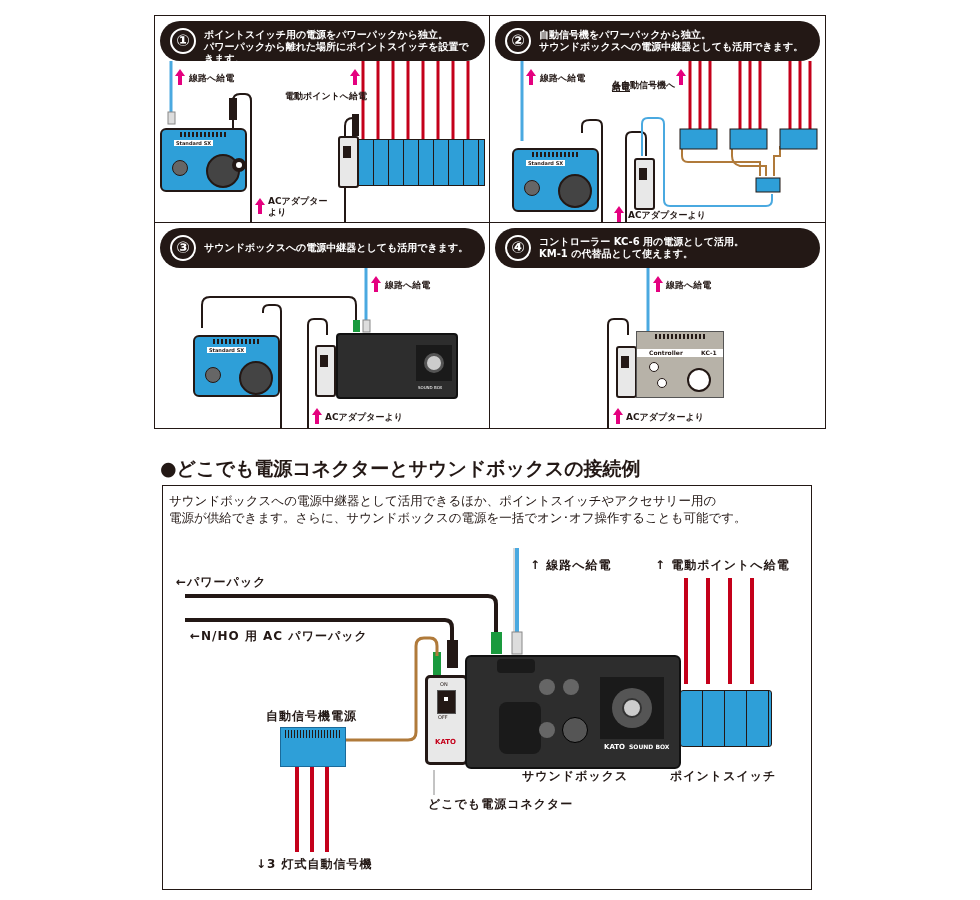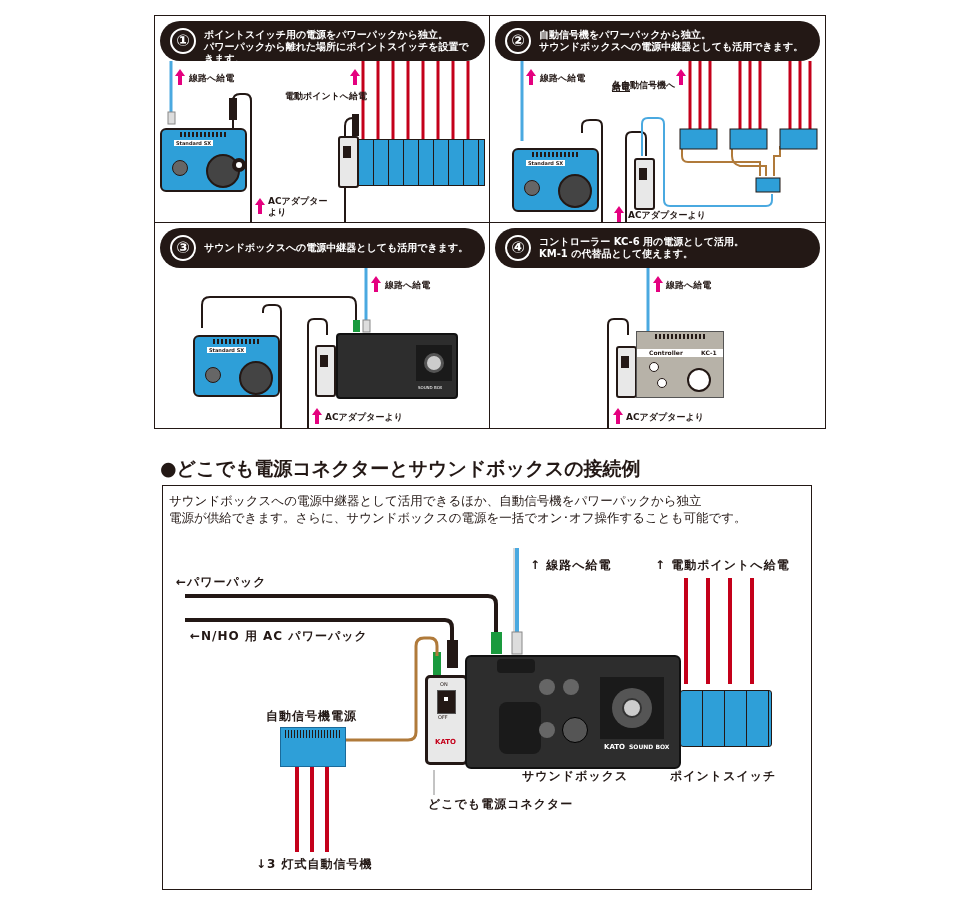--- a/index.html
+++ b/index.html
@@ -194,21 +194,21 @@
   </div>
   <div class="parrow" style="left:163px;top:53px;"></div>
   <div class="lbl" style="left:176px;top:57px;">線路へ給電</div>
   <div class="parrow" style="left:123px;top:185px;"></div>
   <div class="lbl" style="left:136px;top:189px;">ACアダプターより</div>
 </div>
 
 <div class="section-title">●どこでも電源コネクターとサウンドボックスの接続例</div>
 <div class="desc-box">
   <div class="desc-text">
-    <div>サウンドボックスへの電源中継器として活用できるほか、自動信号機をパワーパックから独立</div>
+    <div>サウンドボックスへの電源中継器として活用できるほか、ポイントスイッチやアクセサリー用の</div>
     <div>電源が供給できます。さらに、サウンドボックスの電源を一括でオン･オフ操作することも可能です。</div>
   </div>
 </div>
 
 <svg style="left:0;top:0;" width="980" height="900">
   <path d="M185 596 H488 Q496 596 496 604 V636" fill="none" stroke="#231815" stroke-width="4"></path>
   <path d="M185 620 H445 Q452 620 452 628 V645" fill="none" stroke="#231815" stroke-width="4"></path>
   <line x1="517" y1="548" x2="517" y2="635" stroke="#4aa9e0" stroke-width="4"></line>
   <line x1="514" y1="548" x2="514" y2="635" stroke="#ccc" stroke-width="1.5"></line>
   <rect x="491" y="632" width="11" height="22" fill="#1a9a3e"></rect>

